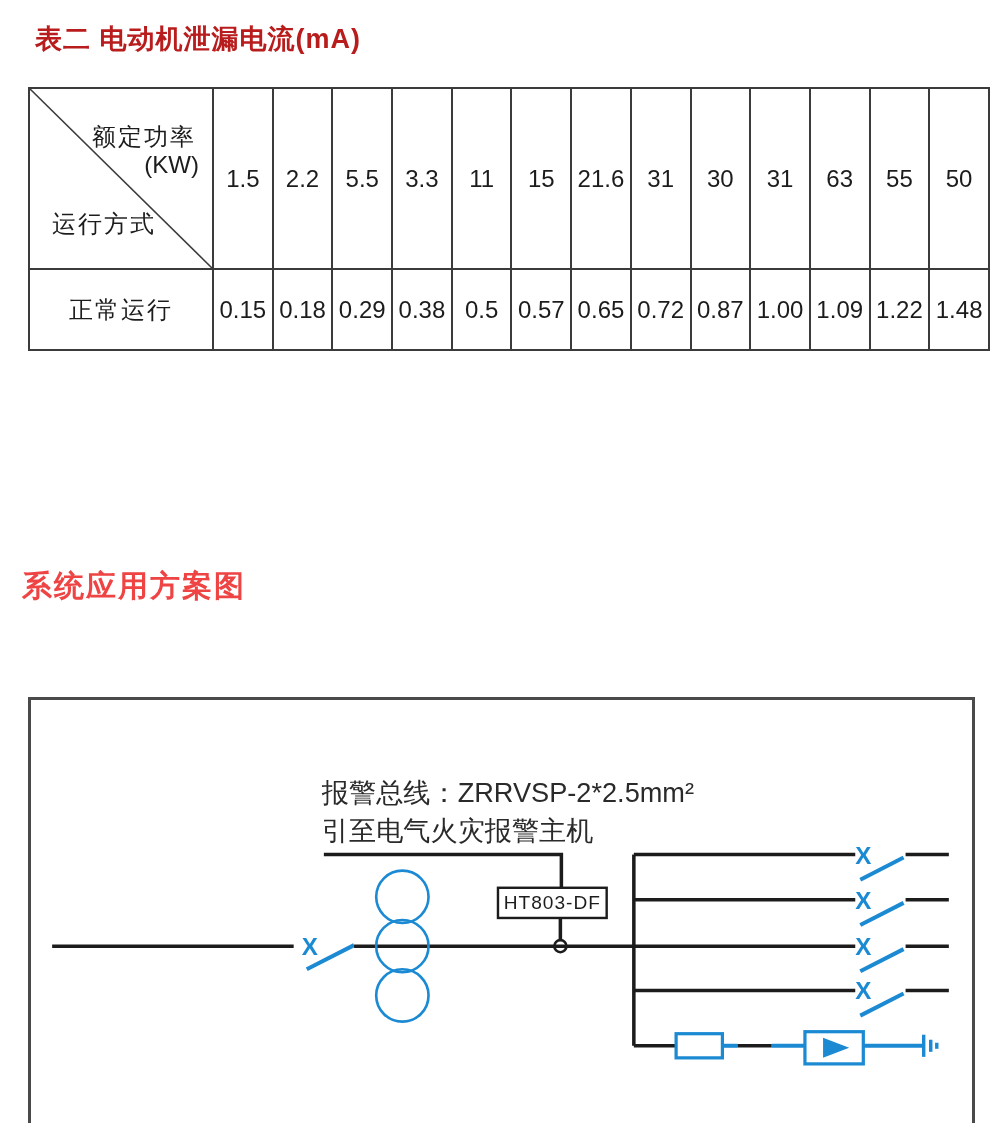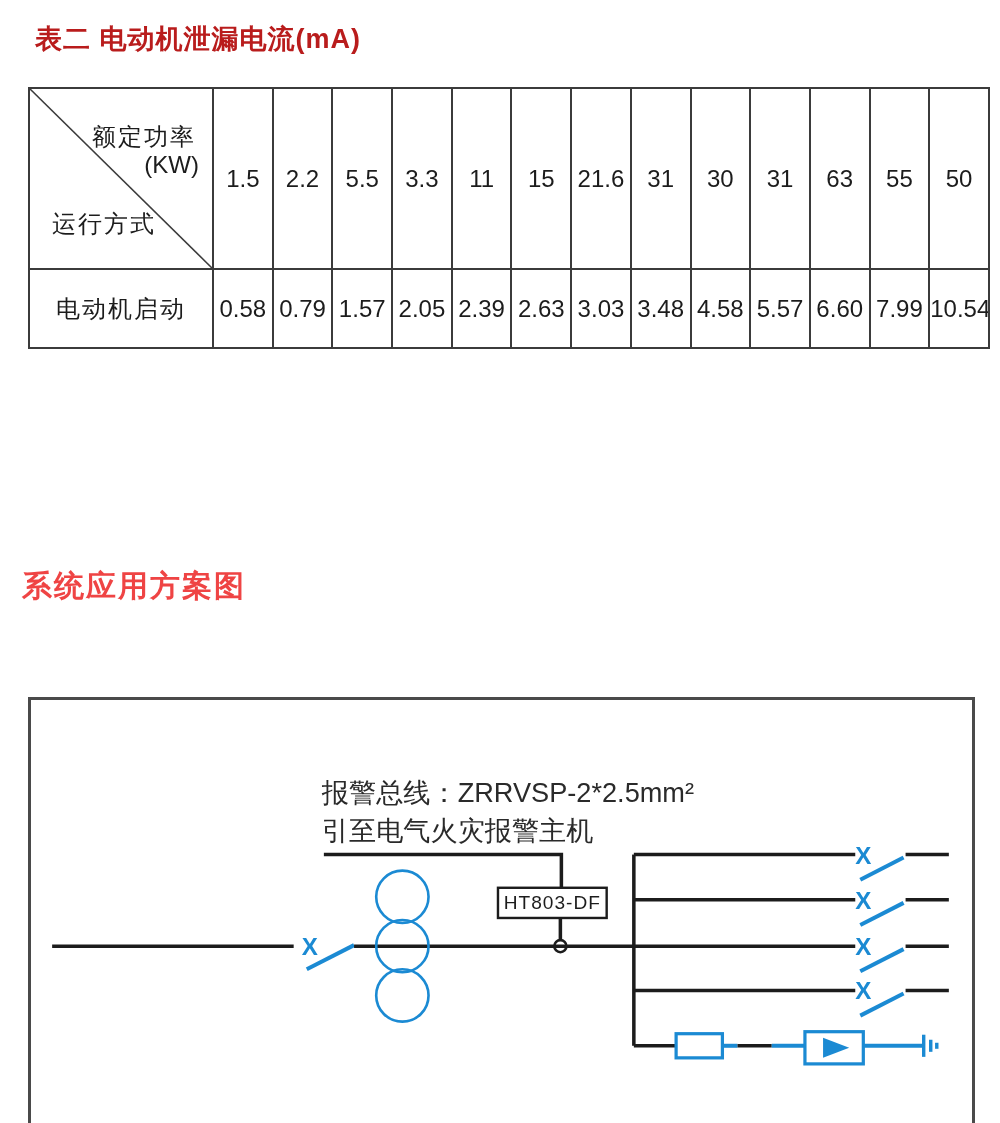--- a/index.html
+++ b/index.html
@@ -85,35 +85,35 @@
           <td>11</td>
           <td>15</td>
           <td>21.6</td>
           <td>31</td>
           <td>30</td>
           <td>31</td>
           <td>63</td>
           <td>55</td>
           <td>50</td>
         </tr>
-        <tr class="r2">
-          <td style="letter-spacing: 2px;">电动机启动</td>
-          <td>0.58</td>
-          <td>0.79</td>
-          <td>1.57</td>
-          <td>2.05</td>
-          <td>2.39</td>
-          <td>2.63</td>
-          <td>3.03</td>
-          <td>3.48</td>
-          <td>4.58</td>
-          <td>5.57</td>
-          <td>6.60</td>
-          <td>7.99</td>
-          <td>10.54</td>
+    <tr class="r1">
+          <td style="letter-spacing: 2px;">正常运行</td>
+          <td>0.15</td>
+          <td>0.18</td>
+          <td>0.29</td>
+          <td>0.38</td>
+          <td>0.5</td>
+          <td>0.57</td>
+          <td>0.65</td>
+          <td>0.72</td>
+          <td>0.87</td>
+          <td>1.00</td>
+          <td>1.09</td>
+          <td>1.22</td>
+          <td>1.48</td>
         </tr>
       </tbody>
   </table>
 </div>
 
 <div class="section-title">系统应用方案图</div>
 
 <div class="diagram-box">
   <svg viewBox="0 0 935 440">
 

